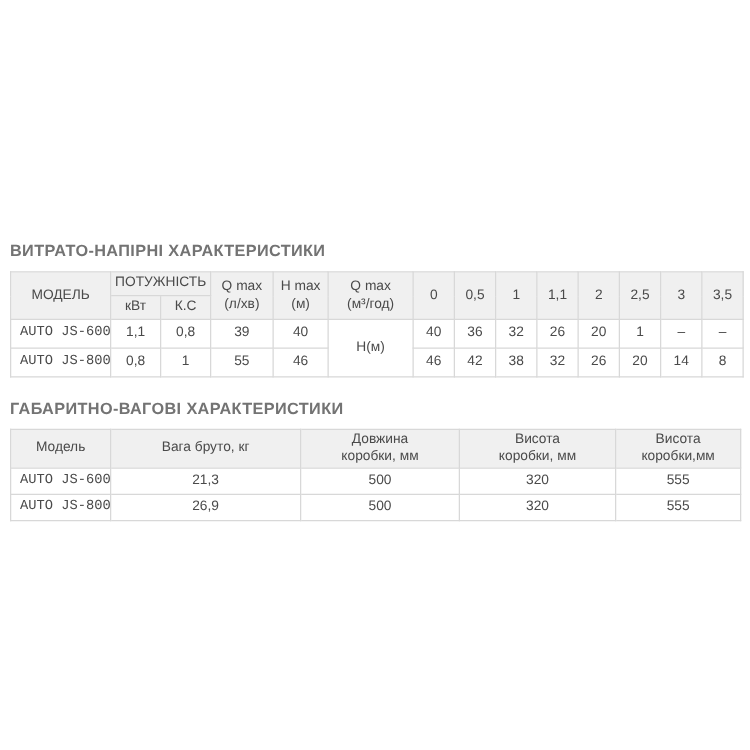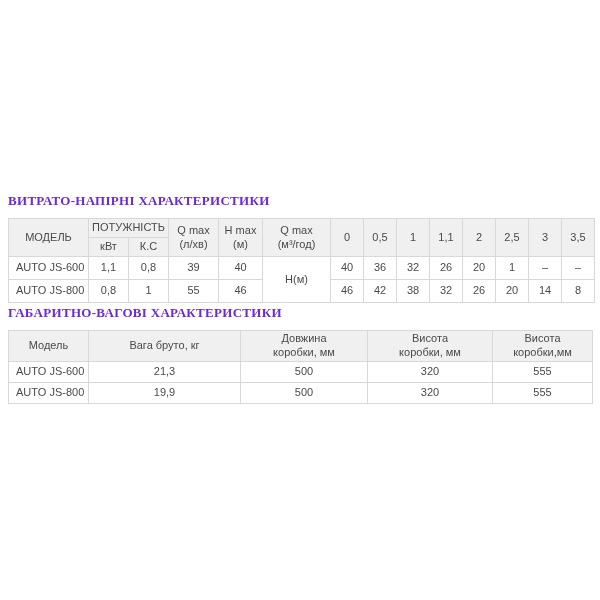--- a/index.html
+++ b/index.html
@@ -15,27 +15,26 @@
     background: #ffffff;
     overflow: hidden;
   }
   .content {
     position: absolute;
     top: 193px;
     left: 8px;
     right: 8px;
   }
   .section-title {
-    color: #6d28d9;
+    color: #737373;
     font-size: 13px;
     font-weight: bold;
     letter-spacing: 0.3px;
     margin: 0 0 9px 0;
     white-space: nowrap;
-    font-family: Liberation Serif, serif;
   }
   table {
     width: 100%;
     border-collapse: collapse;
     table-layout: fixed;
     font-size: 11px;
     color: #4a4a4a;
   }
   th, td {
     border: 1px solid #d8d8d8;
@@ -48,22 +47,23 @@
   }
   thead th { background: #f0f0f0; }
   .flow-table thead tr { height: 19px; }
   .flow-table tbody tr { height: 23px; }
   .dim-table thead tr { height: 30px; }
   .dim-table tbody tr { height: 21px; }
   td.model-cell {
     text-align: left;
     padding-left: 7px;
     white-space: nowrap;
+    font-family: Liberation Mono, monospace;
   }
-  .section-gap { margin-top: 2px; }
+  .section-gap { margin-top: 17px; }
 </style>
 </head>
 <body>
 
 <div class="page">
   <div class="content">
 
     <h2 class="section-title">ВИТРАТО-НАПІРНІ ХАРАКТЕРИСТИКИ</h2>
 
     <table class="flow-table">
@@ -167,21 +167,21 @@
       <tbody>
         <tr>
           <td class="model-cell">AUTO JS-600</td>
           <td>21,3</td>
           <td>500</td>
           <td>320</td>
           <td>555</td>
         </tr>
         <tr>
           <td class="model-cell">AUTO JS-800</td>
-          <td>19,9</td>
+          <td>26,9</td>
           <td>500</td>
           <td>320</td>
           <td>555</td>
         </tr>
       </tbody>
     </table>
 
   </div>
 </div>
 

